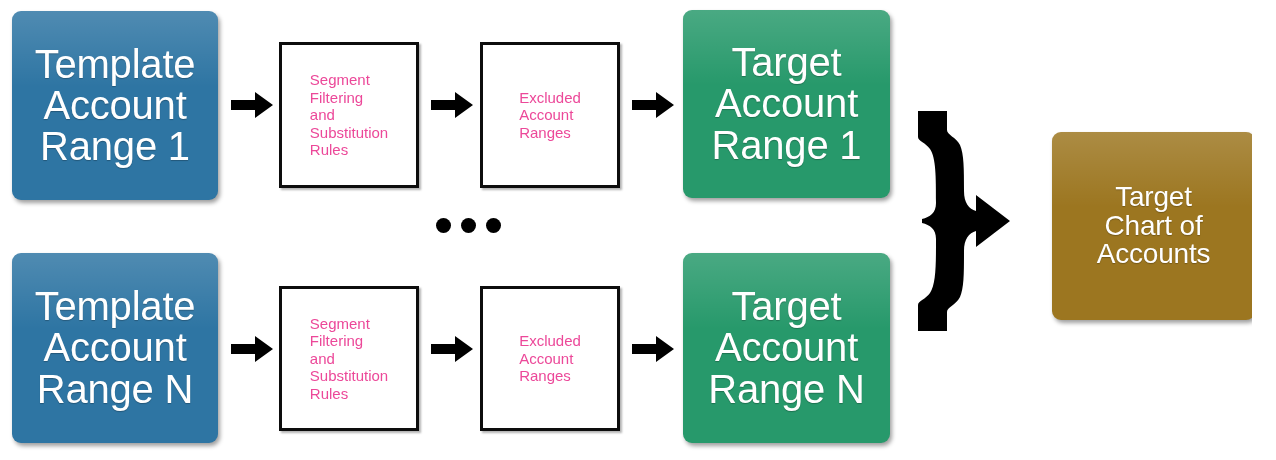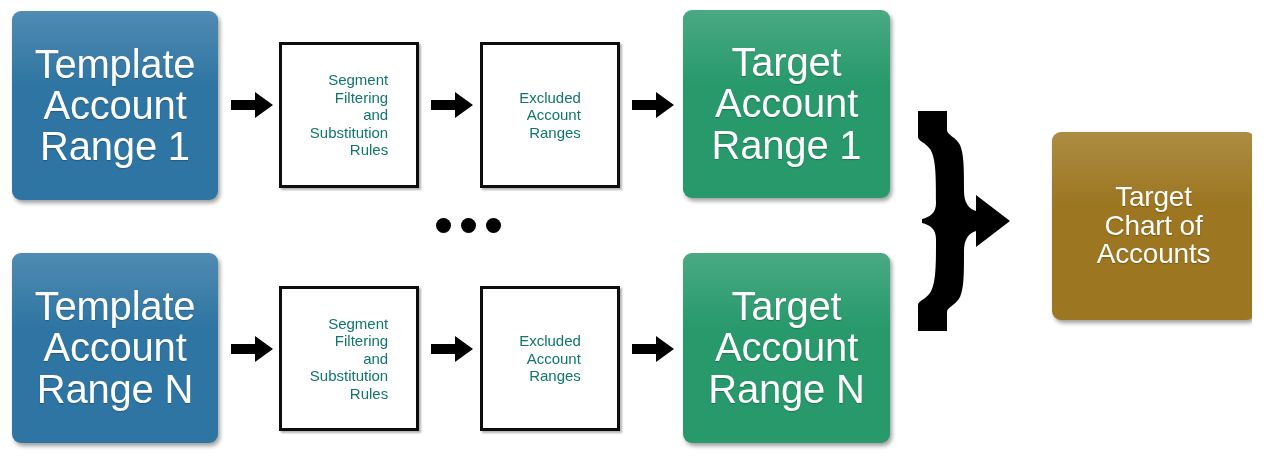--- a/index.html
+++ b/index.html
@@ -52,22 +52,22 @@
 
   
   .rect {
     position: absolute;
     background: #ffffff;
     border: 3px solid #0d0d0d;
     box-sizing: border-box;
     display: flex;
     align-items: center;
     justify-content: center;
-    text-align: right;
-    color: #0f766e;
+    text-align: left;
+    color: #ec4899;
     line-height: 1.17;
     box-shadow: 2px 2px 2px rgba(0,0,0,0.30);
   }
   .rect .label { white-space: pre-line; display: block; }
 
   
   .arrow {
     position: absolute;
     width: 42px;
     height: 26px;

